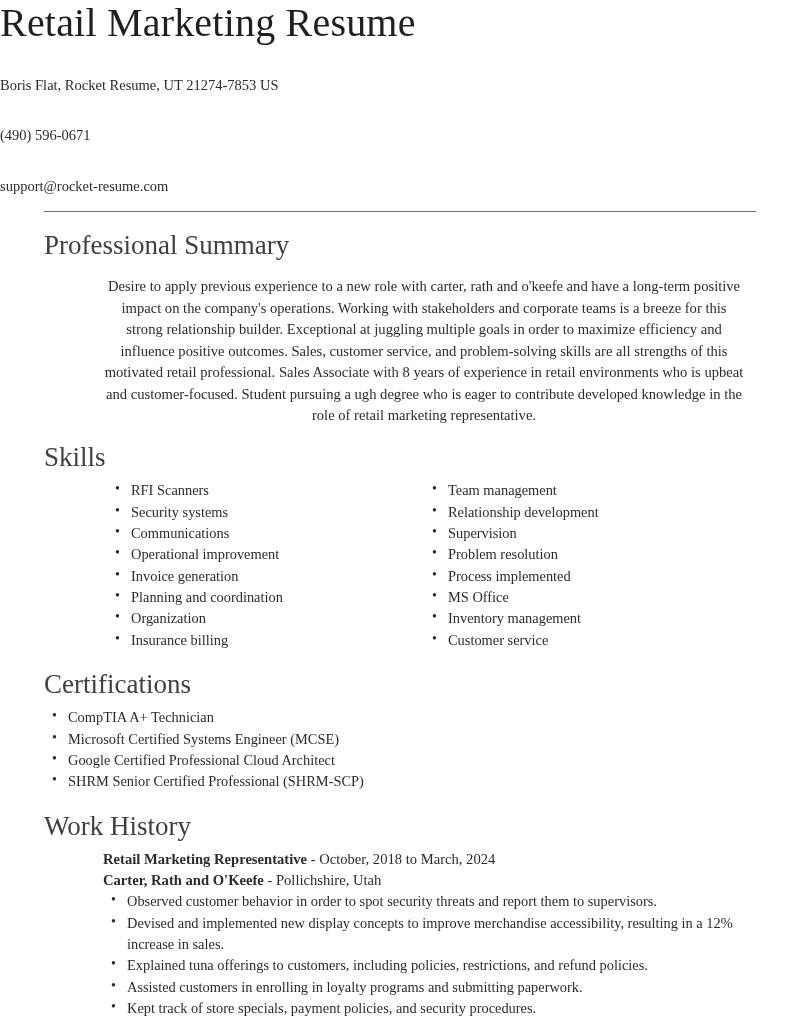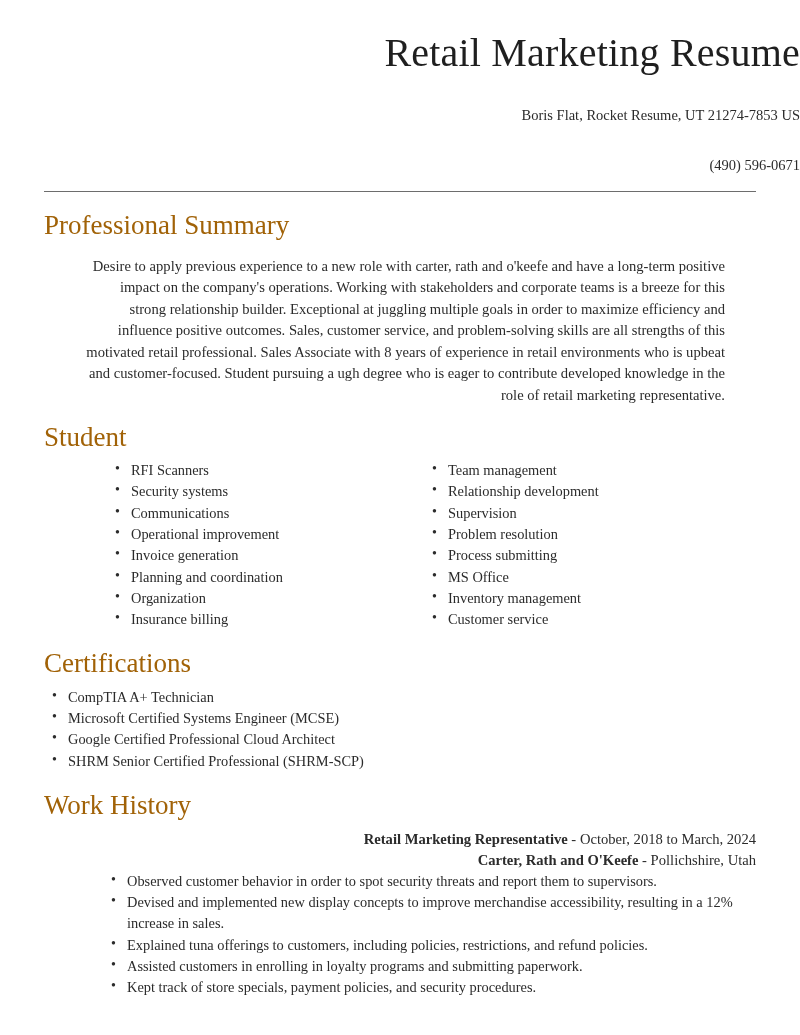--- a/index.html
+++ b/index.html
@@ -18,22 +18,21 @@
   .page {
     width: 800px;
     height: 1035px;
     box-sizing: border-box;
     padding: 0;
     position: relative;
   }
 
   
   .header {
-    text-align: right;
-    padding-top: 30px;
+    text-align: left;
     font-family: Liberation Serif, serif;
   }
   .doc-title {
     font-size: 40px;
     font-weight: 400;
     letter-spacing: 0.2px;
     margin: 0 0 16px 0;
     line-height: 1.15;
     color: #1f1f1f;
   }
@@ -53,29 +52,29 @@
 
   
   .section {
     padding: 0 44px;
   }
   .section-title {
     font-size: 27px;
     font-weight: 400;
     line-height: 1.2;
     margin: 17px 0 7px 0;
-    color: #a16207;
+    color: #404040;
   }
   .section-title.tight { margin-top: 14px; }
 
   .body-block {
-    margin-left: 39px;
+    margin-left: 59px;
     font-size: 14.6px;
     line-height: 1.47;
-    text-align: right;
+    text-align: center;
     max-width: 642px;
   }
 
   
   ul.bullets {
     list-style: none;
     margin: 0;
     padding: 0;
   }
   ul.bullets > li {
@@ -114,21 +113,20 @@
   .certs li { line-height: 1.49; }
 
   
   .job {
     margin-left: 59px;
     margin-top: 6px;
   }
   .job-line {
     font-size: 14.6px;
     line-height: 1.45;
-    text-align: right;
   }
   .job-line .strong {
     font-weight: 700;
   }
   .job-bullets {
     margin-top: 9px;
     margin-left: 4px;
   }
   .job-bullets li {
     margin-bottom: 0.5px;
@@ -137,48 +135,49 @@
 </style>
 </head>
 <body>
 
 <div class="page">
 
   <div class="header">
     <h1 class="doc-title">Retail Marketing Resume</h1>
     <div class="contact-line">Boris Flat, Rocket Resume, UT 21274-7853 US</div>
     <div class="contact-line">(490) 596-0671</div>
+    <div class="contact-line">support@rocket-resume.com</div>
   </div>
 
   <hr class="rule">
 
   <div class="section">
     <h2 class="section-title">Professional Summary</h2>
     <p class="body-block">Desire to apply previous experience to a new role with carter, rath and o'keefe and have a long-term positive impact on the company's operations. Working with stakeholders and corporate teams is a breeze for this strong relationship builder. Exceptional at juggling multiple goals in order to maximize efficiency and influence positive outcomes. Sales, customer service, and problem-solving skills are all strengths of this motivated retail professional. Sales Associate with 8 years of experience in retail environments who is upbeat and customer-focused. Student pursuing a ugh degree who is eager to contribute developed knowledge in the role of retail marketing representative.</p>
   </div>
 
   <div class="section">
-    <h2 class="section-title tight">Student</h2>
+    <h2 class="section-title tight">Skills</h2>
     <div class="skills-wrap">
       <ul class="bullets skills-col">
         <li>RFI Scanners</li>
         <li>Security systems</li>
         <li>Communications</li>
         <li>Operational improvement</li>
         <li>Invoice generation</li>
         <li>Planning and coordination</li>
         <li>Organization</li>
         <li>Insurance billing</li>
       </ul>
       <ul class="bullets skills-col">
         <li>Team management</li>
         <li>Relationship development</li>
         <li>Supervision</li>
         <li>Problem resolution</li>
-        <li>Process submitting</li>
+        <li>Process implemented</li>
         <li>MS Office</li>
         <li>Inventory management</li>
         <li>Customer service</li>
       </ul>
     </div>
   </div>
 
   <div class="section">
     <h2 class="section-title">Certifications</h2>
     <ul class="bullets certs">

